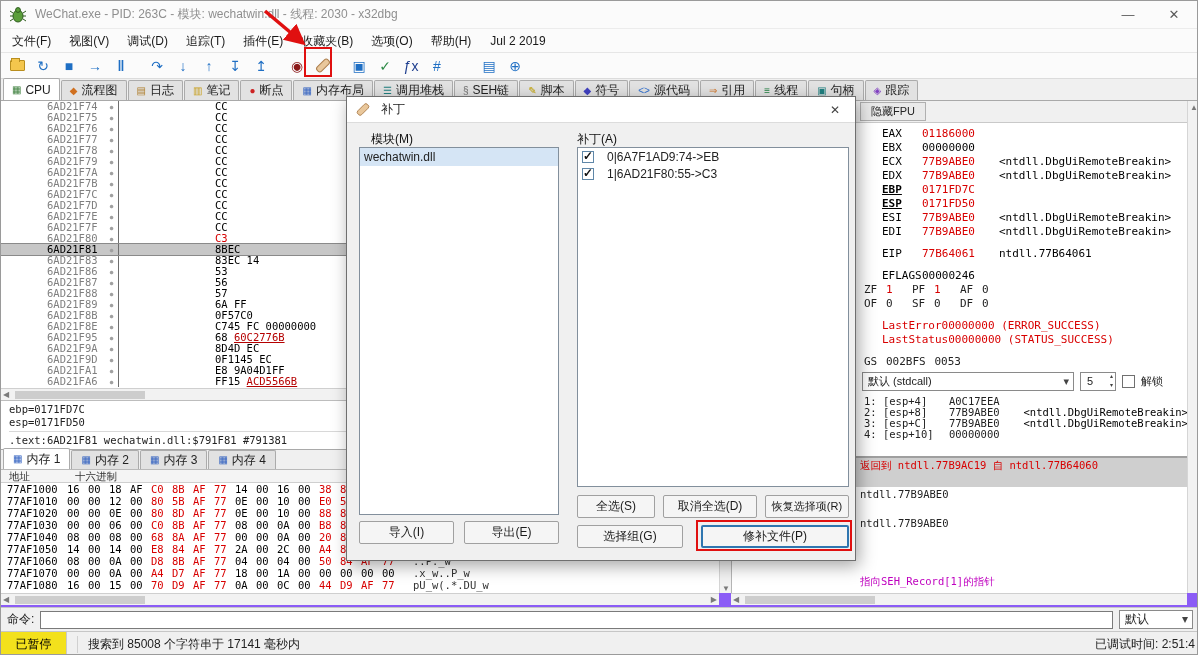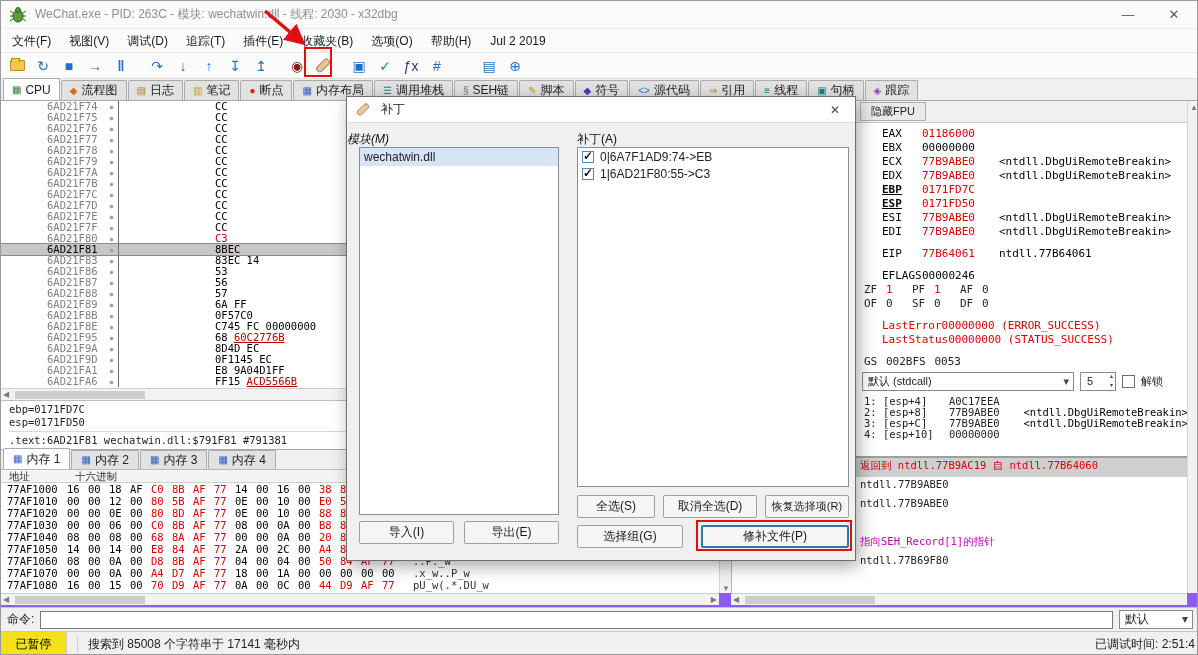--- a/index.html
+++ b/index.html
@@ -93,21 +93,21 @@
   .spin::after { content:"▴\A▾"; white-space:pre; position:absolute; right:2px; top:-1px; font-size:6px; line-height:9px; color:#444; }
   .chk { width:13px; height:13px; background:#fff; border:1px solid #707070; }
   .args { padding:2px 0 0 8px; font-size:10.5px; }
   .arow { height:11px; line-height:11px; white-space:pre; }
   .a-loc { display:inline-block; min-width:66px; }
   .reg-vscroll { position:absolute; left:1186px; top:0; width:12px; height:355px; background:#f2f2f2; border-left:1px solid #d5d5d5; font-size:8px; color:#7a7a7a; text-align:center; }
   .reg-vscroll .up { position:absolute; top:2px; left:2px; }
   
   .stackpanel { position:absolute; left:730px; top:355px; width:468px; height:137px; background:#fff; border-top:2px solid #9f9f9f; border-left:1px solid #b5b5b5; overflow:hidden;
                 font-family:"DejaVu Sans Mono",monospace; font-size:10.5px; }
-  .srow { height:19px; line-height:15px; white-space:nowrap; }
+  .srow { height:29px; line-height:15px; white-space:nowrap; }
   .srow.selbg { background:#cfcfcf; }
   .s-addr { display:inline-block; width:64px; padding-left:6px; }
   .s-val { display:inline-block; width:62px; }
   .s-comment { padding-left:2px; }
   .s-comment.ret { color:#d80000; }
   .s-comment.seh { color:#bf00bf; }
   .stack-hscroll { top:492px; left:730px; width:456px; }
   .stack-vscroll { position:absolute; left:1186px; top:355px; width:12px; height:137px; background:#f2f2f2; border-left:1px solid #d5d5d5; }
   
   .cmdbar { position:absolute; left:0; top:606px; width:1198px; height:24px; background:#f0f0f0; border-top:1px solid #c6c6c6; display:flex; align-items:center; padding:0 6px; gap:6px; }
@@ -117,28 +117,28 @@
   .paused { width:66px; height:25px; background:#f3e11c; color:#000; display:flex; align-items:center; justify-content:center; border-right:1px solid #c9c9c9; }
   .status-msg { margin-left:10px; border-left:1px solid #d0d0d0; padding-left:10px; height:17px; line-height:17px; }
   .status-time { margin-left:auto; padding-right:4px; white-space:nowrap; }
   
   .dialog { position:absolute; left:345px; top:95px; width:510px; height:465px; background:#f0f0f0; border:1px solid #6f6f6f; box-shadow:3px 5px 16px rgba(0,0,0,0.35); z-index:20; }
   .dlg-title { height:26px; background:#ffffff; border-bottom:1px solid #dcdcdc; display:flex; align-items:center; }
   .dlg-title .icon-bandaid { margin-left:8px; transform:rotate(-45deg) scale(0.9); }
   .dlg-title-text { margin-left:10px; }
   .dlg-close { margin-left:auto; width:40px; height:26px; text-align:center; line-height:26px; color:#444; }
   .dlg-label { position:absolute; font-size:12px; color:#111; }
-  .lbl-module { left:0; top:34px;font-style:italic; }
+  .lbl-module { left:24px; top:34px; }
   .lbl-patch { left:230px; top:34px; }
   .listbox { position:absolute; background:#fff; border:1px solid #828f9c; overflow:hidden; }
   .module-list { left:12px; top:50px; width:200px; height:368px; }
   .patch-list { left:230px; top:50px; width:272px; height:340px; }
   .lrow { height:18px; line-height:18px; padding-left:4px; }
   .lrow.selected { background:#d5e5f5; }
-  .prow { height:17px; display:flex; align-items:center; gap:6px; padding:1px 4px; }
+  .prow { height:17px; display:flex; align-items:center; gap:13px; padding:1px 4px; }
   .cb { width:12px; height:12px; background:#fff; border:1px solid #5f87a8; position:relative; flex:0 0 auto; }
   .cb.checked::after { content:"✓"; position:absolute; left:0px; top:-3px; font-size:12px; font-weight:bold; color:#111; }
   .dbtn { position:absolute; height:23px; background:#f5f5f5; border:1px solid #a0a0a0; border-radius:2px; text-align:center; font-size:12px; color:#1a1a1a; display:flex; align-items:center; justify-content:center; }
   .btn-select-all { left:230px; top:398px; width:78px; }
   .btn-deselect   { left:316px; top:398px; width:94px; }
   .btn-restore    { left:418px; top:398px; width:84px; font-size:11px;text-align:center; }
   .btn-import { left:12px;  top:424px; width:95px; }
   .btn-export { left:117px; top:424px; width:95px; }
   .btn-group  { left:230px; top:428px; width:106px; }
   .btn-patchfile { left:354px; top:428px; width:148px; border:2px solid #2f76b0; }

